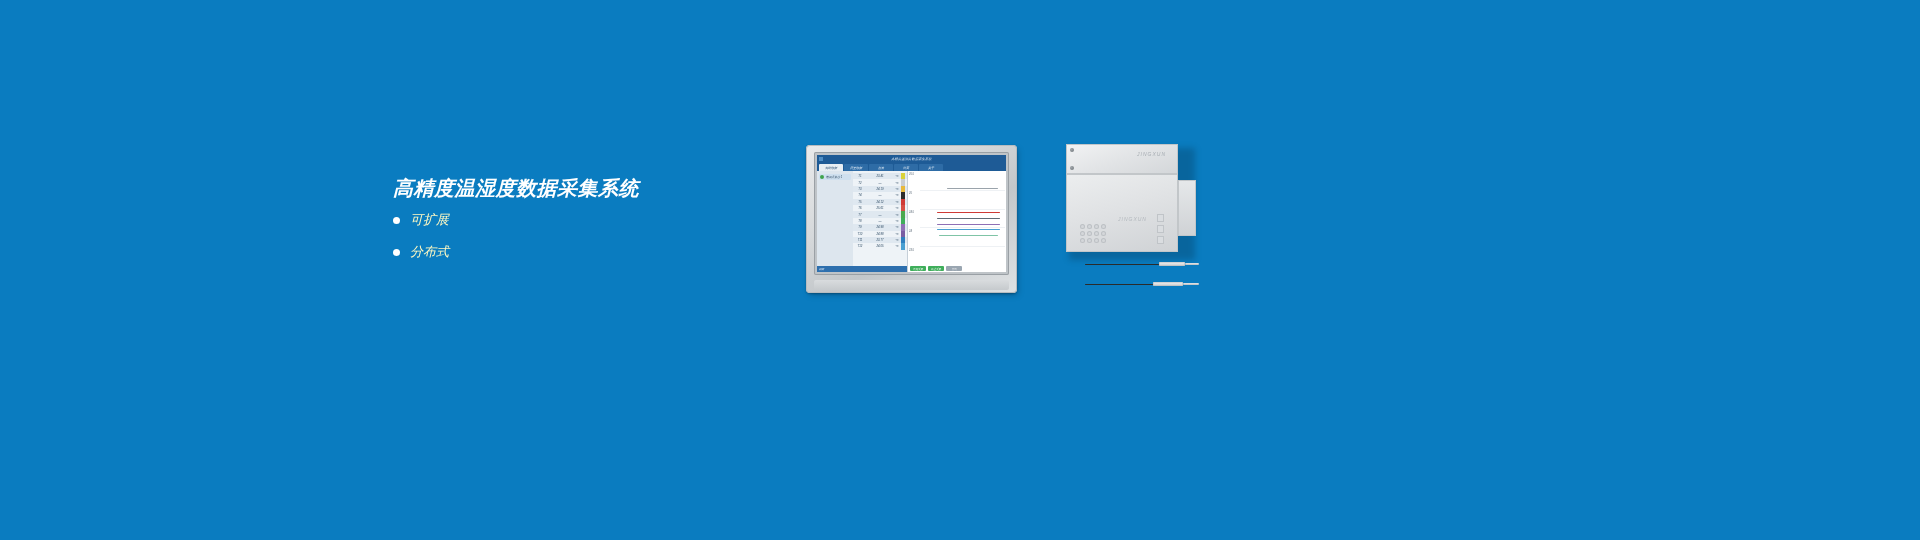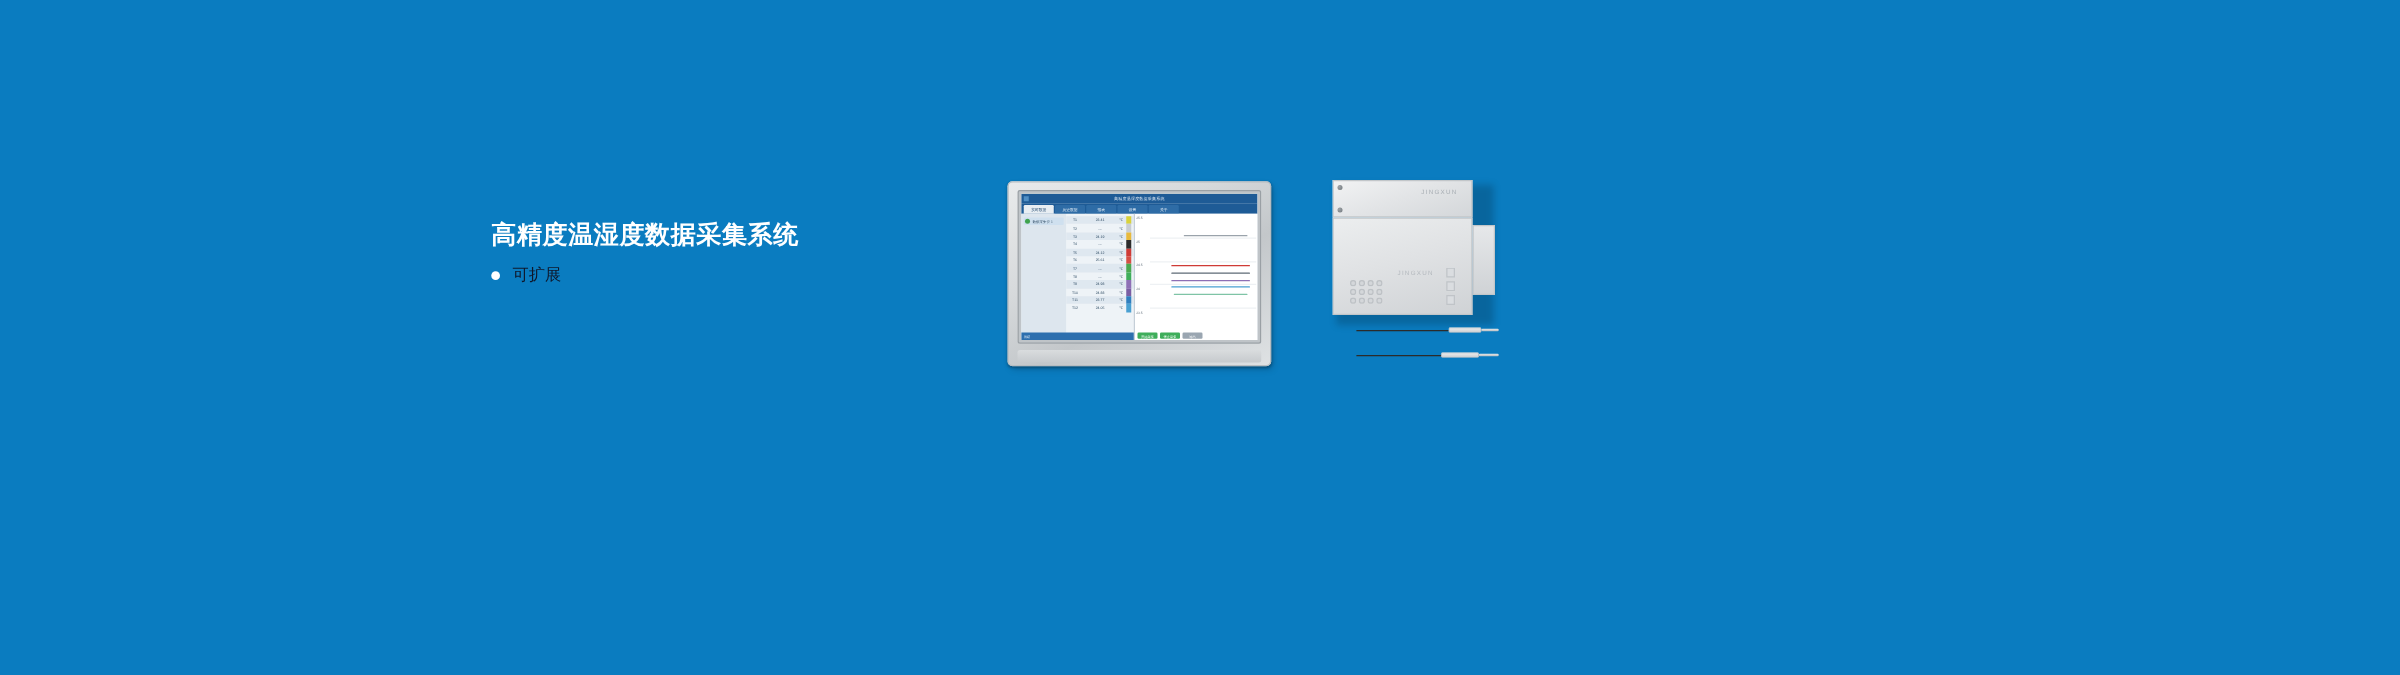--- a/index.html
+++ b/index.html
@@ -3,21 +3,21 @@
 <meta charset="utf-8">
 <style>
   html,body{margin:0;padding:0;}
   body{
     width:1920px;height:540px;
     background:#0a7cc0;
     font-family:"Liberation Sans","DejaVu Sans",sans-serif;
     overflow:hidden;
     position:relative;
   }
-  .banner{position:absolute;inset:0;background:#0a7cc0;}
+  .banner{position:absolute;inset:0;background:#0a7cc0;font-style:italic;}
 
   
   .copy{position:absolute;left:393px;top:176px;width:420px;}
   .title{
     font-size:20px;font-weight:bold;color:#ffffff;
     letter-spacing:.5px;line-height:24px;margin:0 0 12px 0;
     white-space:nowrap;
   }
   .subtitle{
     font-size:13px;color:#ffffff;line-height:18px;margin:0 0 18px 0;
@@ -25,21 +25,21 @@
   }
   .bullets{list-style:none;margin:0;padding:0;}
   .bullet{
     display:flex;align-items:center;gap:10px;
     margin-bottom:16px;
   }
   .dot{
     width:7px;height:7px;border-radius:50%;background:#ffffff;
     display:inline-block;flex:0 0 auto;
   }
-  .bullet-label{font-size:13px;color:#0f172a;line-height:16px;white-space:nowrap;}
+  .bullet-label{font-size:13px;color:#fef9c3;line-height:16px;white-space:nowrap;}
 
   
   .monitor{position:absolute;left:806px;top:145px;width:215px;height:150px;}
   .mon-shadow{
     position:absolute;left:3px;top:4px;width:209px;height:146px;
     background:rgba(0,0,0,.22);filter:blur(3px);border-radius:3px;
   }
   .mon-bezel{
     position:absolute;left:0;top:0;width:211px;height:148px;
     background:linear-gradient(150deg,#e9ebec 0%,#d6d9db 35%,#c3c7ca 60%,#dfe2e4 100%);
@@ -147,20 +147,24 @@
 
 <div class="banner">
 
   <div class="copy">
     <h1 class="title">高精度温湿度数据采集系统</h1>
     <ul class="bullets">
       <li class="bullet">
         <span class="dot"></span>
         <span class="bullet-label">可扩展</span>
       </li>
+      <li class="bullet">
+        <span class="dot"></span>
+        <span class="bullet-label">分布式</span>
+      </li>
     </ul>
   </div>
 
   <div class="monitor">
     <div class="mon-shadow"></div>
     <div class="mon-bezel"></div>
     <div class="mon-inner">
       <div class="screen">
 
         <div class="app-titlebar">

